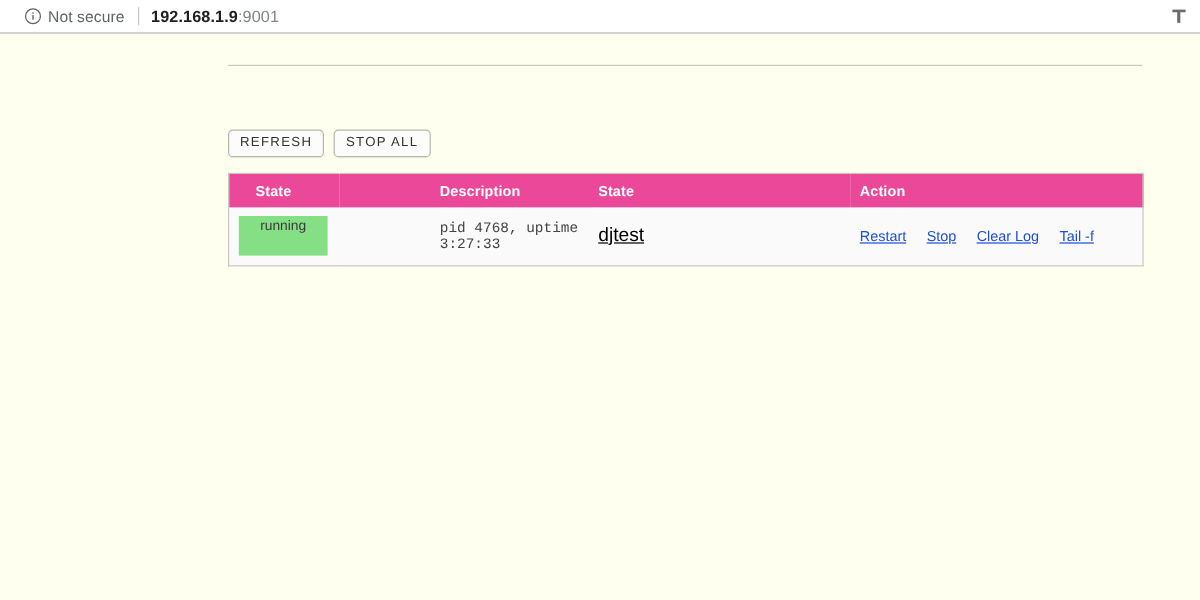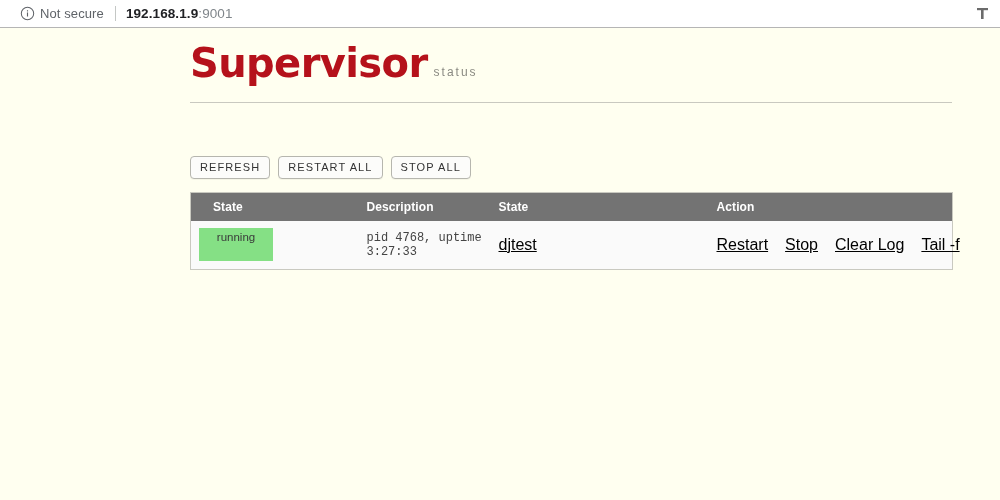--- a/index.html
+++ b/index.html
@@ -160,21 +160,21 @@
   
   .status-table {
     margin-top: 13px;
     width: 762px;
     border-collapse: collapse;
     border: 1px solid #c9c9c0;
     table-layout: fixed;
     background: #fafafa;
   }
   .status-table thead th {
-    background: #737373;
+    background: #ec4899;
     color: #ffffff;
     font-size: 12px;
     font-weight: bold;
     text-align: left;
     padding: 7px 0 7px 0;
     letter-spacing: 0.1px;
     border: none;
   }
   .status-table tbody td {
     background: #fafafa;
@@ -215,23 +215,23 @@
     text-decoration: underline;
     font-size: 16px;
     cursor: pointer;
   }
   .action-links {
     display: flex;
     gap: 17px;
     align-items: center;
   }
   .action-link {
-    color: #000000;
+    color: #1d4ed8;
     text-decoration: underline;
-    font-size: 16px;
+    font-size: 12px;
     cursor: pointer;
     white-space: nowrap;
   }
 </style>
 </head>
 <body>
 
 <div class="browser-bar">
   <div class="omnibox">
     <span class="info-icon">
@@ -251,30 +251,25 @@
     <svg width="20" height="16" viewBox="0 0 20 16" aria-hidden="true">
       <rect x="1" y="2" width="11" height="2.2" fill="#6b6b6b"></rect>
       <rect x="5" y="4" width="2.6" height="9" fill="#6b6b6b"></rect>
     </svg>
   </div>
 </div>
 
 <div class="page">
   <div class="content">
 
-    <div class="supervisor-header">
-      <span class="logo-main">Supervisor</span>
-      <span class="logo-sub">status</span>
-    </div>
 
     <hr class="rule">
 
     <div class="button-row">
       <button class="sv-button">REFRESH</button>
-      <button class="sv-button">RESTART ALL</button>
       <button class="sv-button">STOP ALL</button>
     </div>
 
     <table class="status-table">
       <colgroup>
         <col class="col-state">
         <col class="col-desc">
         <col class="col-name">
         <col class="col-action">
       </colgroup>

